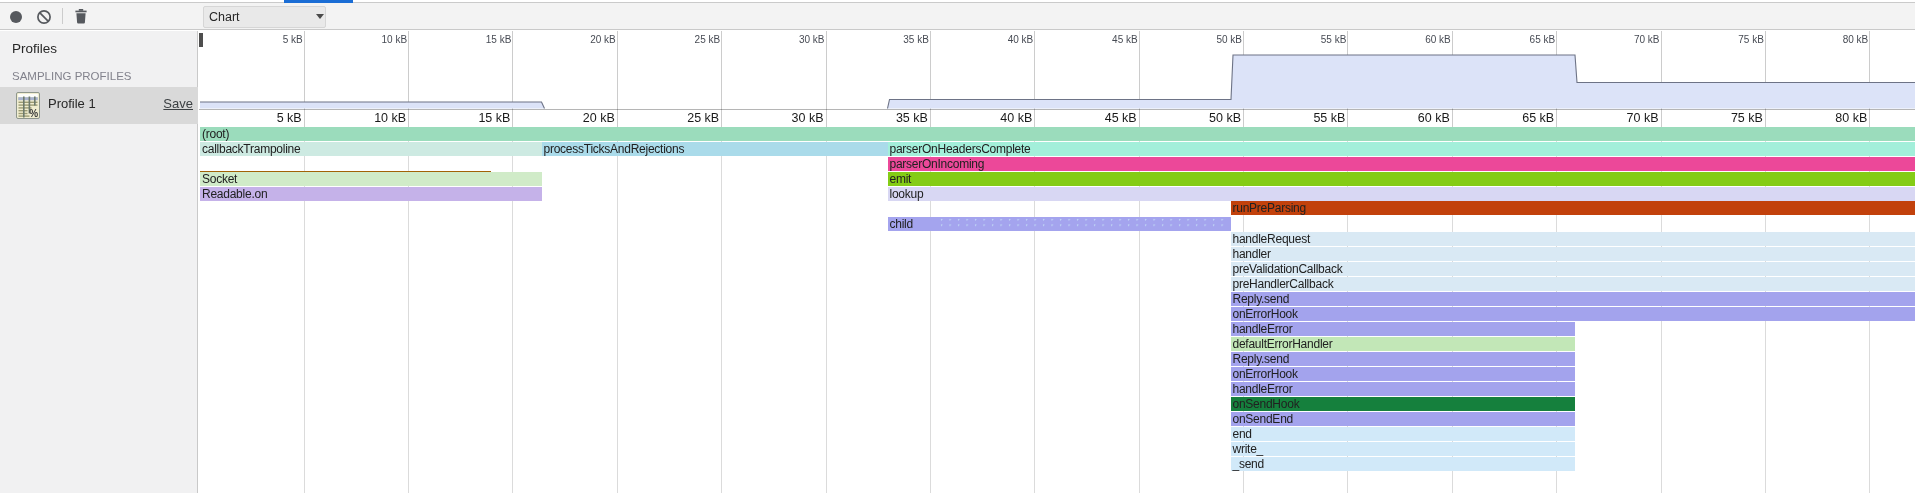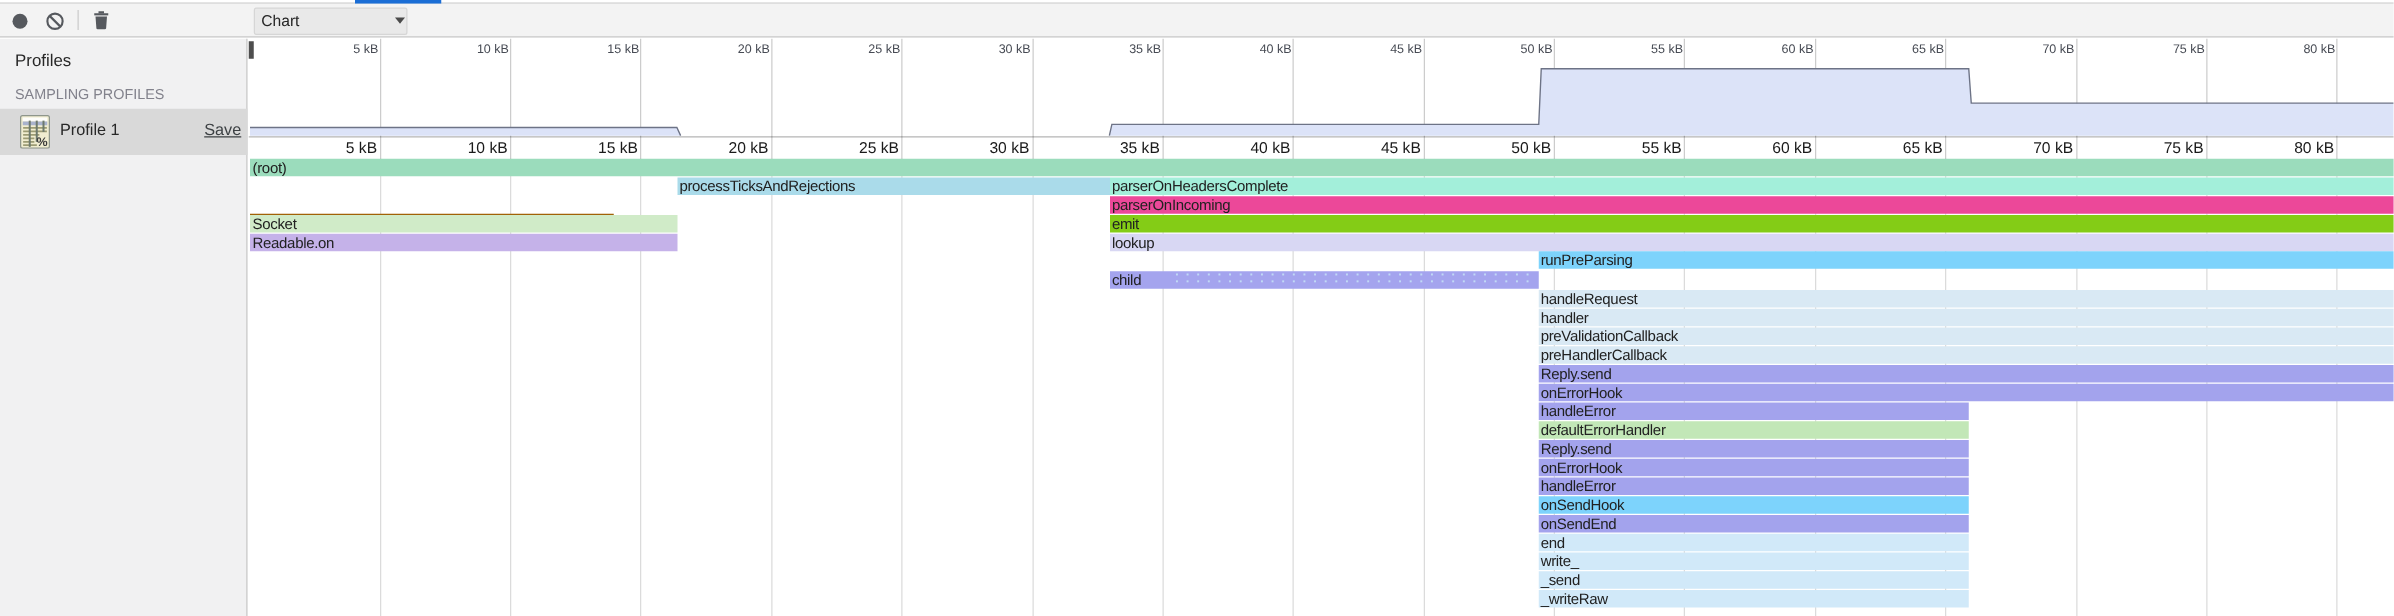--- a/index.html
+++ b/index.html
@@ -124,40 +124,40 @@
 <div class="blab" style="left:1578.5px;width:80px">70 kB</div>
 <div class="glineA" style="left:1764.9px"></div>
 <div class="glineB" style="left:1764.9px"></div>
 <div class="tlab" style="left:1683.9px;width:80px">75 kB</div>
 <div class="blab" style="left:1682.9px;width:80px">75 kB</div>
 <div class="glineA" style="left:1869.3px"></div>
 <div class="glineB" style="left:1869.3px"></div>
 <div class="tlab" style="left:1788.3px;width:80px">80 kB</div>
 <div class="blab" style="left:1787.3px;width:80px">80 kB</div>
 <div class="bar" style="left:200.0px;top:127.0px;width:1715.0px;background:#9bdcbc">(root)</div>
+<div class="bar" style="left:200.0px;top:142.0px;width:341.5px;background:#cdeae2">callbackTrampoline</div>
 <div class="bar" style="left:541.5px;top:142.0px;width:346.0px;background:#aadbea">processTicksAndRejections</div>
 <div class="bar" style="left:887.5px;top:142.0px;width:1027.5px;background:#a3efda">parserOnHeadersComplete</div>
 <div class="bar" style="left:200.0px;top:171px;width:291px;background:#a16207">onconnection</div>
 <div class="bar" style="left:887.5px;top:157.0px;width:1027.5px;background:#ec4899">parserOnIncoming</div>
 <div class="bar" style="left:200.0px;top:172.0px;width:341.5px;background:#d0ebc8">Socket</div>
 <div class="bar" style="left:887.5px;top:172.0px;width:1027.5px;background:#84cc16">emit</div>
 <div class="bar" style="left:200.0px;top:187.0px;width:341.5px;background:#c5b2e9">Readable.on</div>
 <div class="bar" style="left:887.5px;top:187.0px;width:1027.5px;background:#d8d7f3">lookup</div>
 <div class="bar" style="left:887.5px;top:217.0px;width:343.0px;background:#a4a4ee">child</div>
 <div class="dots2" style="left:939.5px;top:218.0px;width:287.0px;height:11px"></div>
-<div class="bar" style="left:1230.5px;top:201px;width:684.5px;background:#7dd3fc">runPreParsing</div>
+<div class="bar" style="left:1230.5px;top:201px;width:684.5px;background:#c2410c">runPreParsing</div>
 <div class="bar" style="left:1230.5px;top:232.0px;width:684.5px;background:#d9e9f4">handleRequest</div>
 <div class="bar" style="left:1230.5px;top:247.0px;width:684.5px;background:#d9e9f4">handler</div>
 <div class="bar" style="left:1230.5px;top:262.0px;width:684.5px;background:#d9e9f4">preValidationCallback</div>
 <div class="bar" style="left:1230.5px;top:277.0px;width:684.5px;background:#d9e9f4">preHandlerCallback</div>
 <div class="bar" style="left:1230.5px;top:292.0px;width:684.5px;background:#a3a3ed">Reply.send</div>
 <div class="bar" style="left:1230.5px;top:307.0px;width:684.5px;background:#a3a3ed">onErrorHook</div>
 <div class="bar" style="left:1230.5px;top:322.0px;width:344.5px;background:#a3a3ed">handleError</div>
 <div class="bar" style="left:1230.5px;top:337.0px;width:344.5px;background:#c2e7b7">defaultErrorHandler</div>
 <div class="bar" style="left:1230.5px;top:352.0px;width:344.5px;background:#a3a3ed">Reply.send</div>
 <div class="bar" style="left:1230.5px;top:367.0px;width:344.5px;background:#a3a3ed">onErrorHook</div>
 <div class="bar" style="left:1230.5px;top:382.0px;width:344.5px;background:#a3a3ed">handleError</div>
-<div class="bar" style="left:1230.5px;top:397.0px;width:344.5px;background:#7dd3fc">onSendHook</div>
+<div class="bar" style="left:1230.5px;top:397.0px;width:344.5px;background:#15803d">onSendHook</div>
 <div class="bar" style="left:1230.5px;top:412.0px;width:344.5px;background:#a3a3ed">onSendEnd</div>
 <div class="bar" style="left:1230.5px;top:427.0px;width:344.5px;background:#d1e9f9">end</div>
 <div class="bar" style="left:1230.5px;top:442.0px;width:344.5px;background:#d1e9f9">write_</div>
 <div class="bar" style="left:1230.5px;top:457.0px;width:344.5px;background:#d1e9f9">_send</div>
-<div class="bar" style="left:1230.5px;top:472.0px;width:344.5px;background:#d1e9f9">_writeRaw</div>
 </div>
 </body></html>

